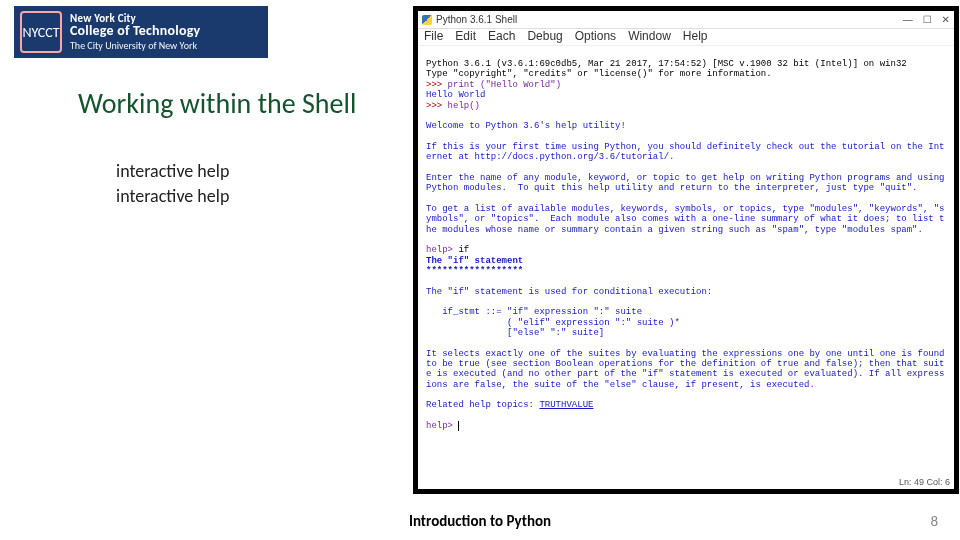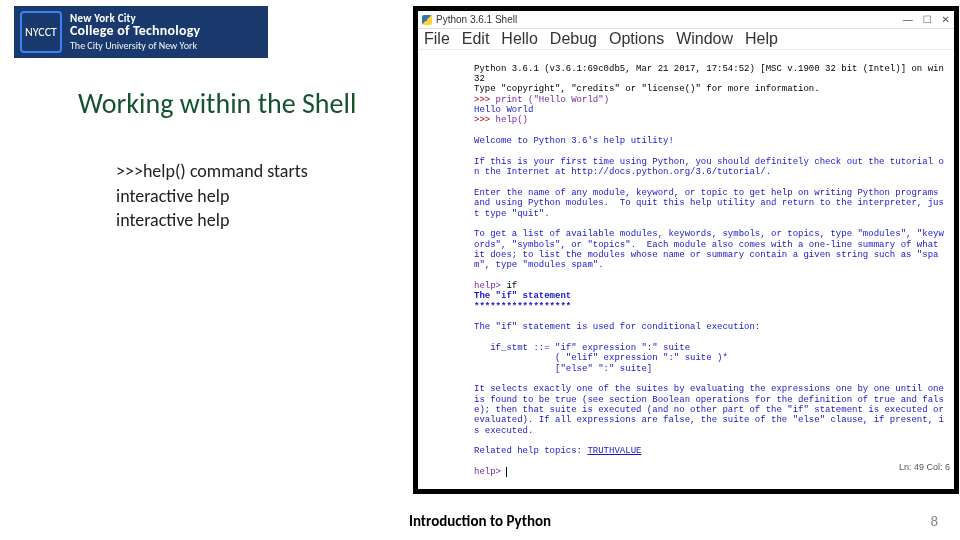--- a/index.html
+++ b/index.html
@@ -14,24 +14,24 @@
     position: absolute;
     left: 14px; top: 6px;
     width: 254px; height: 52px;
     background: #1a3a6e;
     display: flex; align-items: center;
     padding: 4px 6px;
     color: #fff;
   }
   .logo-seal {
     width: 42px; height: 42px;
-    border: 2px solid #3b82f6;
+    border: 2px solid #fca5a5;
     border-radius: 4px;
     display: flex; align-items: center; justify-content: center;
-    font-size: 12px; text-align: center;
+    font-size: 14px; text-align: center;
     background: #1a3a6e;
     flex-shrink: 0;
   }
   .logo-text { margin-left: 8px; line-height: 1.05; }
   .logo-text .l1 { font-weight: 700; font-size: 11px; letter-spacing: .2px;}
   .logo-text .l2 { font-weight: 700; font-size: 14px; letter-spacing: .2px;}
   .logo-text .l3 { font-size: 10px; margin-top: 2px; opacity: .95; }
   .slide-title {
     position: absolute;
     left: 78px; top: 86px;
@@ -70,36 +70,35 @@
     font-family: Arial, sans-serif;
     font-size: 10px; color: #333;
     border-bottom: 1px solid #ddd;
   }
   .titlebar .left { display:flex; align-items:flex-end; gap:4px; }
   .py-icon { width:10px; height:10px; background: linear-gradient(135deg,#3776ab 50%,#ffd43b 50%); border-radius:2px; }
   .winbtns { display:flex; gap:10px; font-size:10px; color:#555; }
   .menubar {
     padding: 1px 6px;
     font-family: Arial, sans-serif;
-    font-size: 16px; color: #333;
+    font-size: 12px; color: #333;
     display: flex; gap: 12px;
     border-bottom: 1px solid #eee;
   }
   .term {
     padding: 3px 6px 2px 8px;
     white-space: pre-wrap;
     word-break: break-all;
-    margin-left: 48px;
   }
   .blue { color: #1818c8; }
   .red  { color: #b00000; }
   .purple { color: #7a28a0; }
   .bold { font-weight: 700; }
   .statusbar {
-    position: absolute; bottom: 16px; right: 4px;
+    position: absolute; bottom: 1px; right: 4px;
     font-family: Arial, sans-serif;
     font-size: 9px; color: #555;
     padding: 1px 0;
   }
   .footer-title {
     position: absolute;
     left: 0; right: 0; bottom: 10px;
     text-align: center;
     font-size: 15px; color: #000000; font-weight: bold;
   }
@@ -118,42 +117,41 @@
   <div class="logo-text">
     <div class="l1">New York City</div>
     <div class="l2">College of Technology</div>
     <div class="l3">The City University of New York</div>
   </div>
 </div>
 
 <div class="slide-title">Working within the Shell</div>
 
 <div class="bullets">
-  <p>&gt;&gt;&gt;help() command starts</p>
   <p>interactive help</p>
   <p>interactive help</p>
 </div>
 
 <div class="shell-wrap">
   <div class="shell">
     <div class="titlebar">
       <div class="left">
         <span class="py-icon"></span>
         <span>Python 3.6.1 Shell</span>
       </div>
       <div class="winbtns">
         <span>—</span>
         <span>☐</span>
         <span>✕</span>
       </div>
     </div>
     <div class="menubar">
       <span>File</span>
       <span>Edit</span>
-      <span>Hello</span>
+      <span>Each</span>
       <span>Debug</span>
       <span>Options</span>
       <span>Window</span>
       <span>Help</span>
     </div>
     <div class="term">
 <span>Python 3.6.1 (v3.6.1:69c0db5, Mar 21 2017, 17:54:52) [MSC v.1900 32 bit (Intel)] on win32</span>
 <span>Type "copyright", "credits" or "license()" for more information.</span>
 <span class="red">&gt;&gt;&gt; </span><span class="purple">print ("Hello World")</span>
 <span class="blue">Hello World</span>

